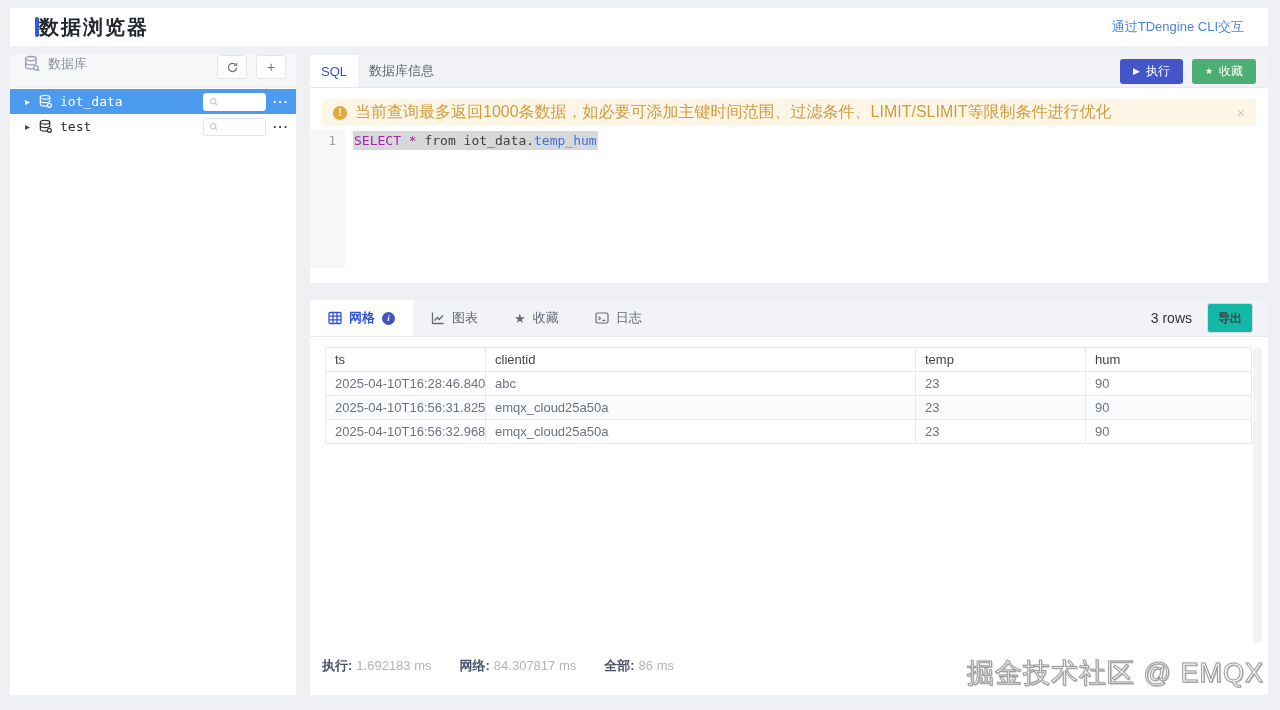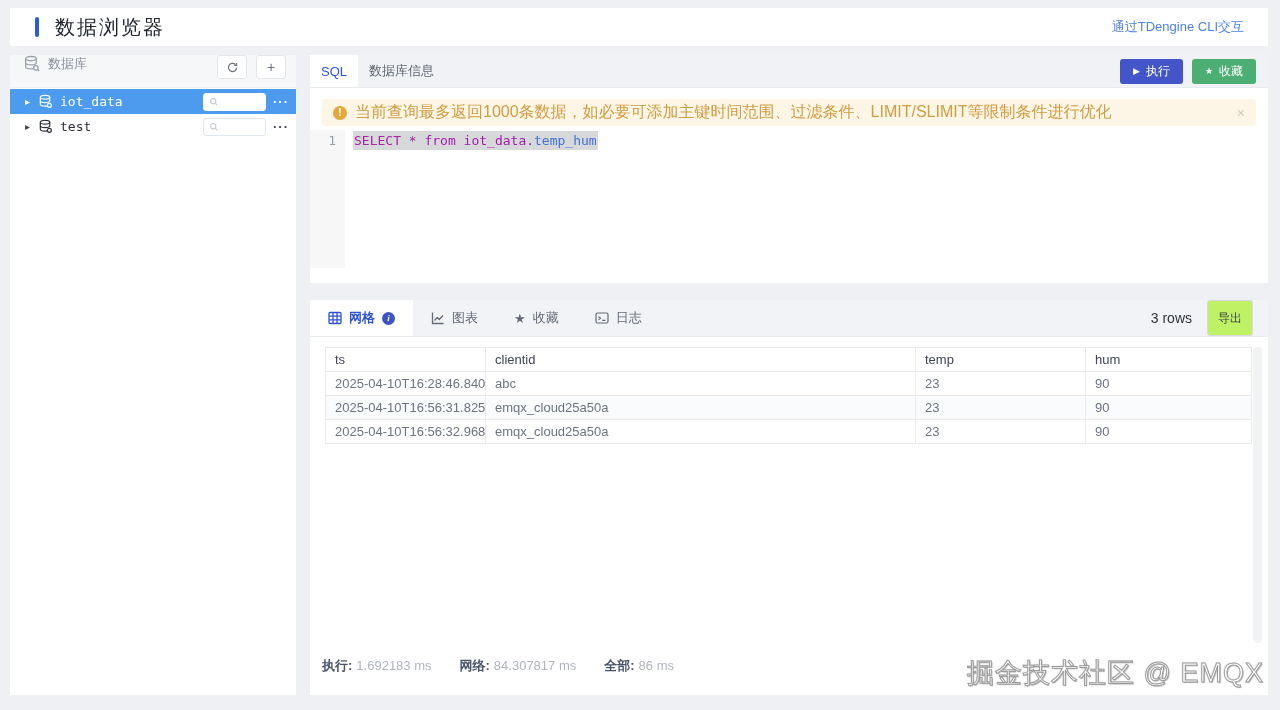--- a/index.html
+++ b/index.html
@@ -8,21 +8,21 @@
     position: relative;
     background: #eef0f3;
     font-family: "Liberation Sans", "DejaVu Sans", sans-serif;
     overflow: hidden;
   }
   svg { display:block; }
 
   
   .topbar { position:absolute; left:10px; top:8px; width:1258px; height:38px; background:#fff; display:flex; align-items:center; }
   .accent { width:4px; height:20px; background:#2b5bd7; border-radius:2px; margin-left:25px; }
-  .page-title { font-size:20px; font-weight:normal; color:#22262e; margin-left:16px; letter-spacing:2px; }
+  .page-title { font-size:20px; font-weight:bold; color:#22262e; margin-left:0; letter-spacing:2px; }
   .cli-link { margin-left:auto; margin-right:24px; color:#4c82e6; font-size:13px; text-decoration:none; cursor:pointer; }
 
   
   .sidebar { position:absolute; left:10px; top:55px; width:286px; height:640px; background:#fff; }
   .sb-header { height:33px; background:#f6f7f9; border-bottom:1px solid #eef0f2; display:flex; align-items:flex-start; padding:0 10px 0 13px; }
   .sb-header .ic { color:#9aa0ab; }
   .sb-label { color:#8a909b; font-size:13px; margin-left:8px; }
   .sb-btn { width:30px; height:24px; background:#fff; border:1px solid #e3e5e9; border-radius:3px; color:#6b7280;
             display:flex; align-items:center; justify-content:center; cursor:pointer; font-size:14px; }
   .sb-btn.first { margin-left:auto; }
@@ -61,33 +61,33 @@
   .banner-text { color:#cf9c40; font-size:16px; margin-left:8px; white-space:nowrap; }
   .banner-close { margin-left:auto; color:#cfc9ba; font-size:14px; cursor:pointer; line-height:1; }
 
   .editor { display:flex; margin-top:4px; height:138px; cursor:text; }
   .gutter { width:35px; background:#f7f7f8; color:#9aa0a8; font-family:"DejaVu Sans Mono", monospace; font-size:13px;
             text-align:right; padding:3px 9px 0 0; }
   .code-line { padding:3px 0 0 8px; font-family:"DejaVu Sans Mono", monospace; font-size:13px; white-space:pre; }
   .sel { background:#d6d8da; padding:2px 1px; }
   .tok-kw   { color:#a626a4; }
   .tok-star { color:#a626a4; }
-  .tok-plain{ color:#a21caf; }
+  .tok-plain{ color:#404040; }
   .tok-col  { color:#4271d6; }
 
   
   .results-panel { position:absolute; left:310px; top:300px; width:958px; height:395px; background:#fff; }
   .rtabbar { height:37px; background:#f2f3f6; border-bottom:1px solid #e9ebef; display:flex; align-items:stretch; }
   .rtab { padding:0 18px; display:flex; align-items:center; gap:7px; color:#646a76; font-size:13px; cursor:pointer; }
   .rtab.active { background:#fff; color:#2f54d8; font-weight:bold;text-align:right; }
   .info-ic { width:13px; height:13px; border-radius:50%; background:#3f54c2; color:#fff; font-size:9px; font-style:italic;
              display:flex; align-items:center; justify-content:center; font-weight:bold; line-height:1; font-family:"Liberation Serif", serif; }
   .rows-count { margin-left:auto; align-self:center; font-size:14px; color:#2f333b; }
-  .export-btn { align-self:center; margin:0 15px; height:36px; padding:0 10px; background:#bef264; border:1px solid #d8dadf;
-                border-radius:3px; font-size:12px; color:#3c4047; font-weight:normal; cursor:pointer; font-family:inherit; }
+  .export-btn { align-self:center; margin:0 15px; height:30px; padding:0 10px; background:#14b8a6; border:1px solid #d8dadf;
+                border-radius:3px; font-size:12px; color:#3c4047; font-weight:bold; cursor:pointer; font-family:inherit; }
 
   .table-wrap { margin:10px 15px 0; position:relative; }
   table { border-collapse:collapse; width:926px; table-layout:fixed; }
   th, td { border:1px solid #ece9e7; height:24px; padding:0 9px; font-size:13px; text-align:left; font-weight:normal;
            overflow:hidden; white-space:nowrap; }
   th { color:#3f4450; }
   td { color:#6d7380; }
   tr.zebra td { background:#fafbfc; }
   .scroll-track { position:absolute; right:6px; top:47px; width:9px; height:296px; background:#f2f3f5; border-radius:5px; }
 

